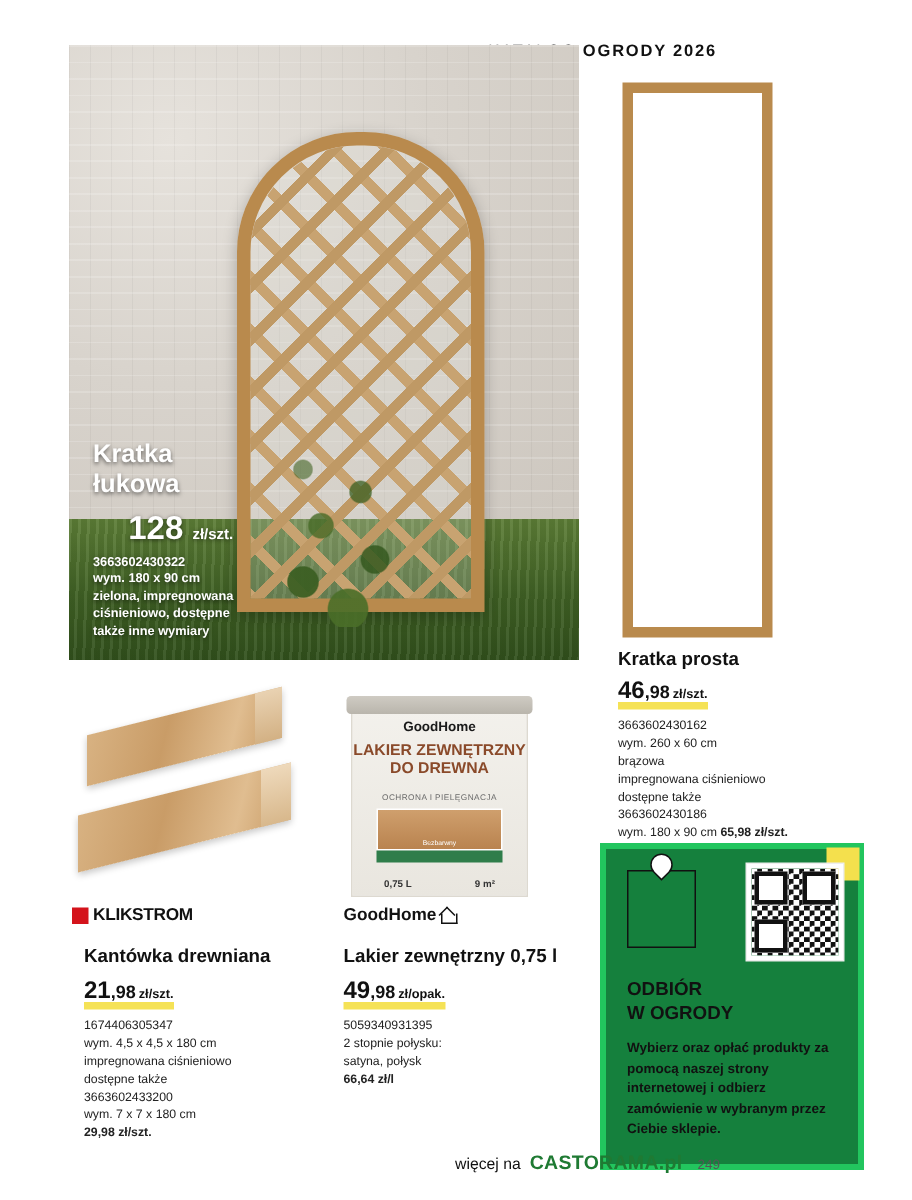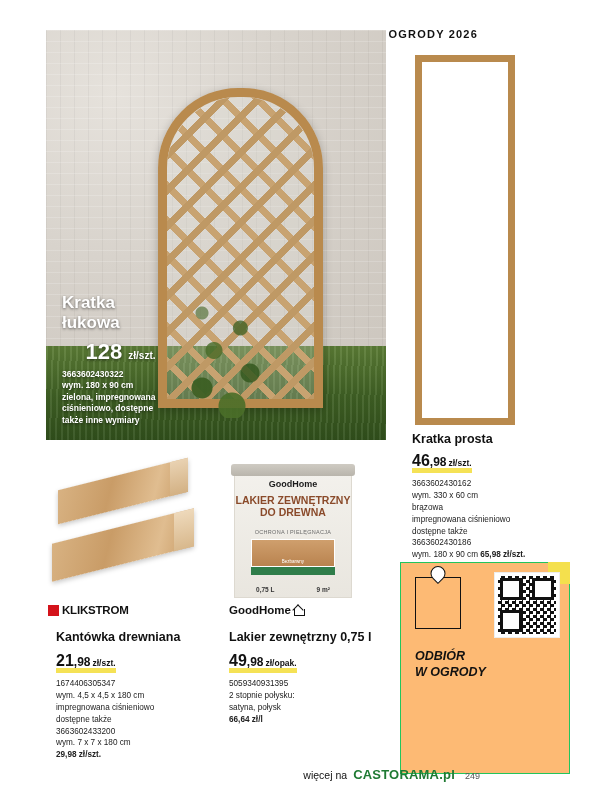--- a/index.html
+++ b/index.html
@@ -191,21 +191,21 @@
   .house:before{
     content:"";position:absolute;left:0;bottom:0;width:9px;height:6px;border:1.4px solid #111;border-top:none;
   }
   .house:after{
     content:"";position:absolute;left:0px;top:1px;width:7px;height:7px;border-top:1.4px solid #111;border-right:1.4px solid #111;transform:rotate(-45deg);
   }
 
   
   .pickup{
     position:absolute;left:400px;top:562px;width:168px;height:210px;
-    border:1px solid #22c55e;background:#fdba74;font-style:italic;
+    border:4px solid #22c55e;background:#15803d;
   }
   .pin-box{
     position:absolute;left:14px;top:14px;width:46px;height:52px;
     border:1.6px solid #111;box-sizing:border-box;
   }
   .pin{
     position:absolute;left:50%;top:-12px;transform:translateX(-50%);
     width:13px;height:13px;border:1.6px solid #111;border-radius:50% 50% 50% 0;
     transform:translateX(-50%) rotate(-45deg);background:#fff;
   }
@@ -281,21 +281,21 @@
 
   <div class="sec-title" style="left:412px;top:432px;">Kratka prosta</div>
   <div style="position:absolute;left:412px;top:452px;">
     <span class="price-pill">
       <span class="price-underline"></span>
       <span class="big">46</span><span class="small">,98</span><span class="unit">zł/szt.</span>
     </span>
   </div>
   <div class="spec" style="position:absolute;left:412px;top:478px;width:160px;">
     <div>3663602430162</div>
-    <div>wym. 330 x 60 cm</div>
+    <div>wym. 260 x 60 cm</div>
     <div>brązowa</div>
     <div>impregnowana ciśnieniowo</div>
     <div>dostępne także</div>
     <div>3663602430186</div>
     <div>
       <span>wym. 180 x 90 cm</span>
       <b>65,98 zł/szt.</b>
     </div>
   </div>
 
@@ -366,20 +366,21 @@
     </div>
     <div class="qr">
       <span class="qr-corner" style="left:2px;top:2px;"></span>
       <span class="qr-corner" style="right:2px;top:2px;"></span>
       <span class="qr-corner" style="left:2px;bottom:2px;"></span>
     </div>
     <div class="pickup-title">
       <span>ODBIÓR</span><br>
       <span>W OGRODY</span>
     </div>
+    <div class="pickup-text">Wybierz oraz opłać produkty za pomocą naszej strony internetowej i odbierz zamówienie w wybranym przez Ciebie sklepie.</div>
   </div>
 
   <div class="footer">
     <span class="more">więcej na</span>
     <span class="brand">CASTORAMA.pl</span>
     <span class="pg">249</span>
   </div>
 
 </div>
 

